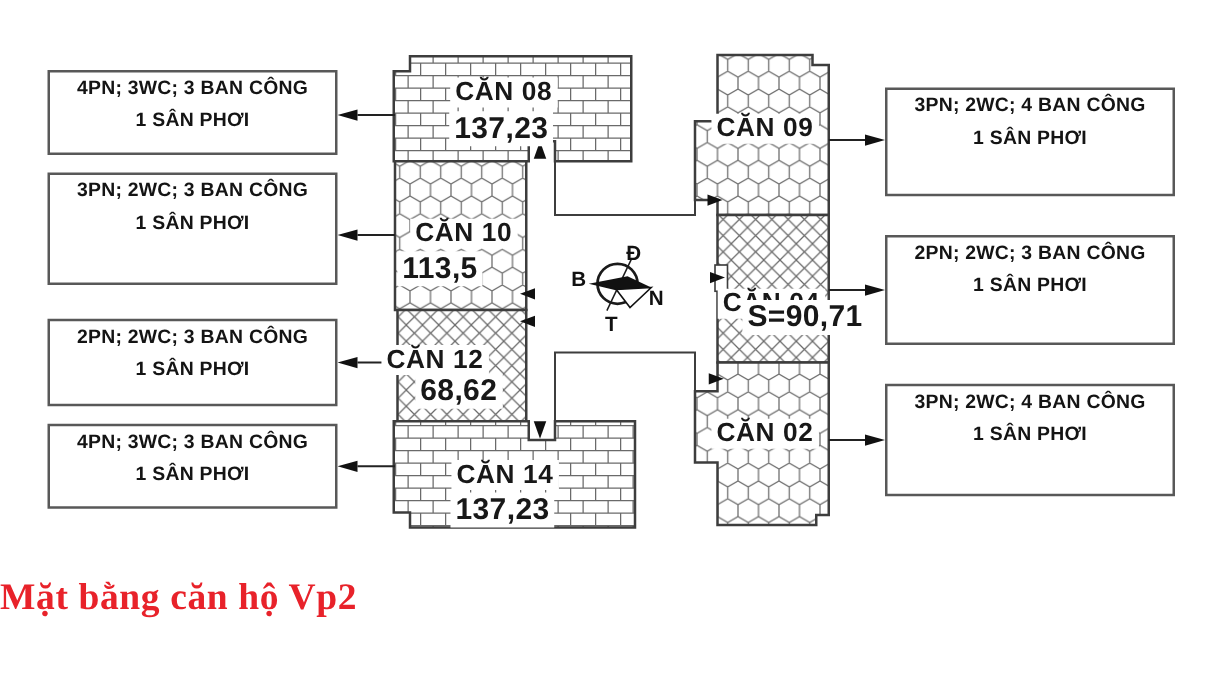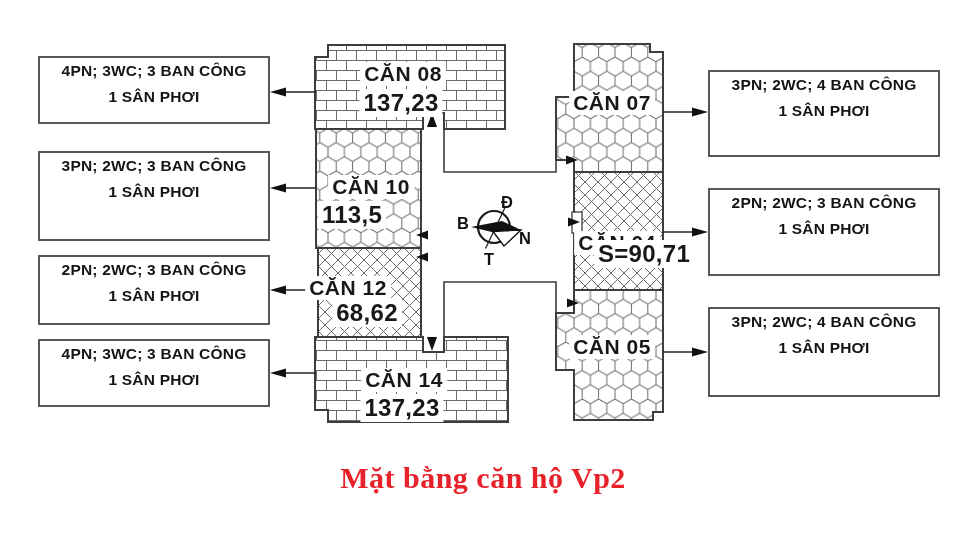--- a/index.html
+++ b/index.html
@@ -6,21 +6,21 @@
   .stage{position:relative;width:966px;height:544px;background:#ffffff;
          font-family:"Liberation Sans",sans-serif;overflow:hidden;}
   .desc-box{position:absolute;box-sizing:border-box;width:232px;border:2px solid #585858;
             background:#fff;display:flex;flex-direction:column;align-items:center;
             justify-content:flex-start;text-align:center;font-weight:bold;font-size:15.5px;
             color:#141414;line-height:26px;letter-spacing:0.2px;white-space:nowrap;}
   .unit-line{position:absolute;transform:translate(-50%,-50%);background:#ffffff;
              padding:0 4px;font-weight:bold;font-size:21px;color:#181818;
              white-space:nowrap;letter-spacing:0.5px;}
   .unit-line.area{font-size:24px;letter-spacing:0.3px;}
-  .plan-title{position:absolute;left:0;right:0;top:461px;text-align:center;
+  .plan-title{position:absolute;left:0;right:0;top:461px;text-align:left;
               font-family:"Liberation Serif",serif;font-weight:bold;font-size:30px;
               color:#e8222a;letter-spacing:0.5px;}
   svg.plan{position:absolute;left:0;top:0;}
   svg text{font-family:"Liberation Sans",sans-serif;font-weight:bold;}
 </style>
 </head>
 <body>
 
 <div class="stage">
 
@@ -105,21 +105,21 @@
       <text x="463" y="229" text-anchor="middle" font-size="16.5" fill="#111111">B</text>
       <text x="525" y="244" text-anchor="middle" font-size="16.5" fill="#111111">N</text>
       <text x="489" y="265" text-anchor="middle" font-size="16.5" fill="#111111">T</text>
     </g>
   </svg>
 
   <div class="desc-box" style="left:38px;top:56px;height:68px">
     <div>4PN; 3WC; 3 BAN CÔNG</div>
     <div>1 SÂN PHƠI</div>
   </div>
-  <div class="desc-box" style="left:38px;top:151px;height:90px">
+  <div class="desc-box" style="left:38px;top:138px;height:90px">
     <div>3PN; 2WC; 3 BAN CÔNG</div>
     <div>1 SÂN PHƠI</div>
   </div>
   <div class="desc-box" style="left:38px;top:255px;height:70px">
     <div>2PN; 2WC; 3 BAN CÔNG</div>
     <div>1 SÂN PHƠI</div>
   </div>
   <div class="desc-box" style="left:38px;top:339px;height:68px">
     <div>4PN; 3WC; 3 BAN CÔNG</div>
     <div>1 SÂN PHƠI</div>
@@ -143,21 +143,21 @@
 
   <div class="unit-line" style="left:371px;top:187px">CĂN 10</div>
   <div class="unit-line area" style="left:352px;top:215px">113,5</div>
 
   <div class="unit-line" style="left:348px;top:288px">CĂN 12</div>
   <div class="unit-line area" style="left:367px;top:313px">68,62</div>
 
   <div class="unit-line" style="left:404px;top:380px">CĂN 14</div>
   <div class="unit-line area" style="left:402px;top:408px">137,23</div>
 
-  <div class="unit-line" style="left:612px;top:103px">CĂN 07</div>
+  <div class="unit-line" style="left:612px;top:103px">CĂN 09</div>
 
   <div class="unit-line" style="left:617px;top:243px">CĂN 04</div>
   <div class="unit-line area" style="left:644px;top:254px">S=90,71</div>
 
-  <div class="unit-line" style="left:612px;top:347px">CĂN 05</div>
+  <div class="unit-line" style="left:612px;top:347px">CĂN 02</div>
 
   <div class="plan-title">Mặt bằng căn hộ Vp2</div>
 </div>
 
 </body></html>

